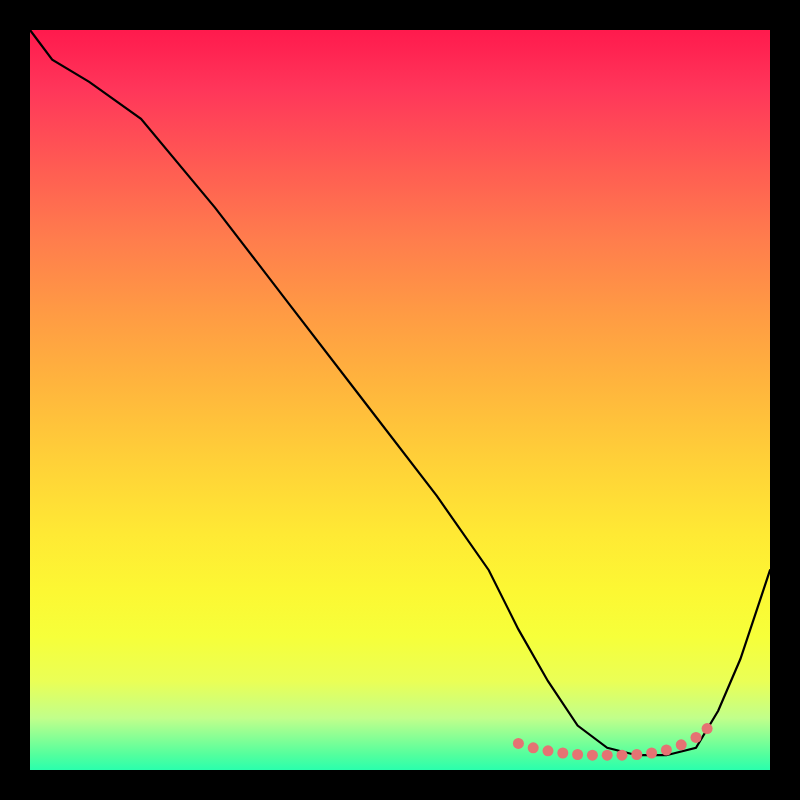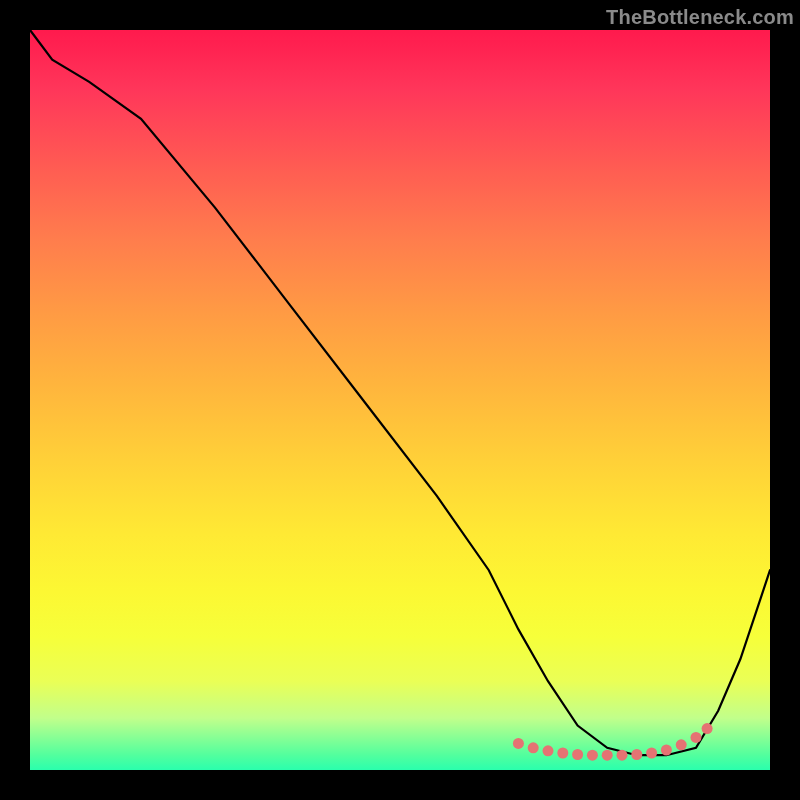--- a/index.html
+++ b/index.html
@@ -81,15 +81,14 @@
           <circle cx="606.8" cy="724.5" r="5.5" fill="#e57373"></circle>
           <circle cx="621.6" cy="723.0" r="5.5" fill="#e57373"></circle>
           <circle cx="636.4" cy="720.0" r="5.5" fill="#e57373"></circle>
           <circle cx="651.2" cy="714.8" r="5.5" fill="#e57373"></circle>
           <circle cx="666.0" cy="707.4" r="5.5" fill="#e57373"></circle>
           <circle cx="677.1" cy="698.6" r="5.5" fill="#e57373"></circle>
         </g>
     </svg>
   </div>
 
-  <div class="watermark">TheBottleneck.com</div>
 
 </div>
 
 </body></html>

